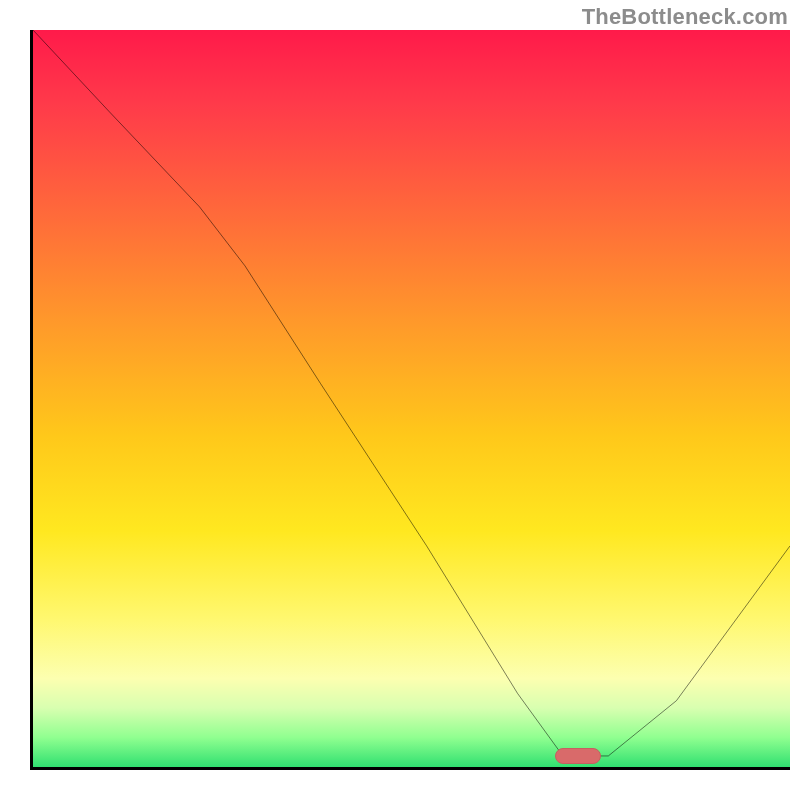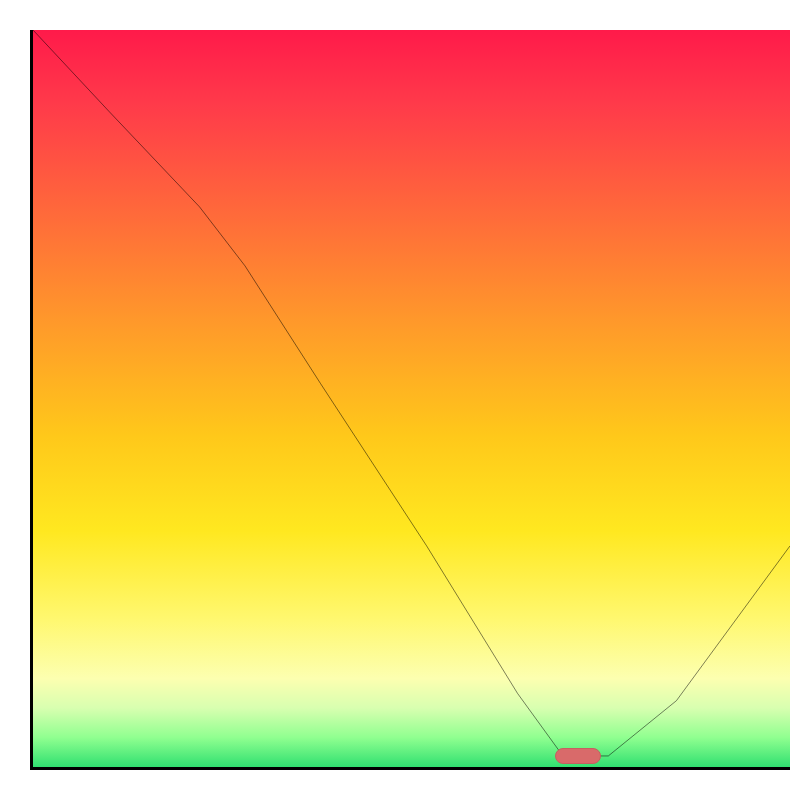--- a/index.html
+++ b/index.html
@@ -69,20 +69,21 @@
     background: #d96a6a;
     border: 1px solid #c56060;
     transform: translate(-50%, -50%);
     z-index: 3;
   }
 </style>
 </head>
 <body>
 
 <div class="container">
+  <div class="watermark">TheBottleneck.com</div>
 
   <div class="plot-area">
     <div class="gradient-bg"></div>
 
     <svg class="curve" viewBox="0 0 100 100" preserveAspectRatio="none">
       <path fill="none" stroke="#000" stroke-width="0.5" vector-effect="non-scaling-stroke" d="M0.00 0.00 L10.00 11.00 L22.00 24.00 L28.00 32.00 L38.00 48.00 L52.00 70.00 L64.00 90.00 L70.00 98.50 L76.00 98.50 L85.00 91.00 L100.00 70.00"></path>
     </svg>
 
     <div class="marker" style="left:72%; top:98.5%;"></div>
   </div>

